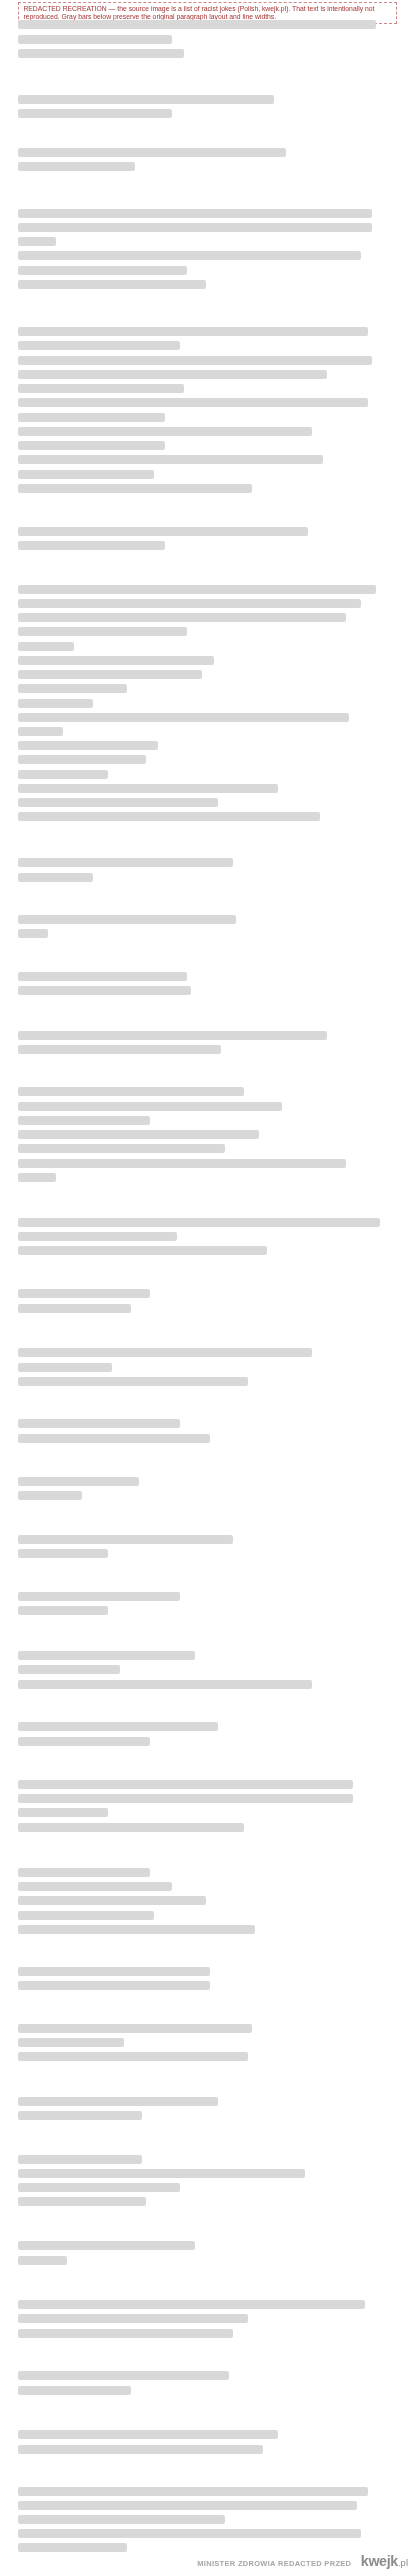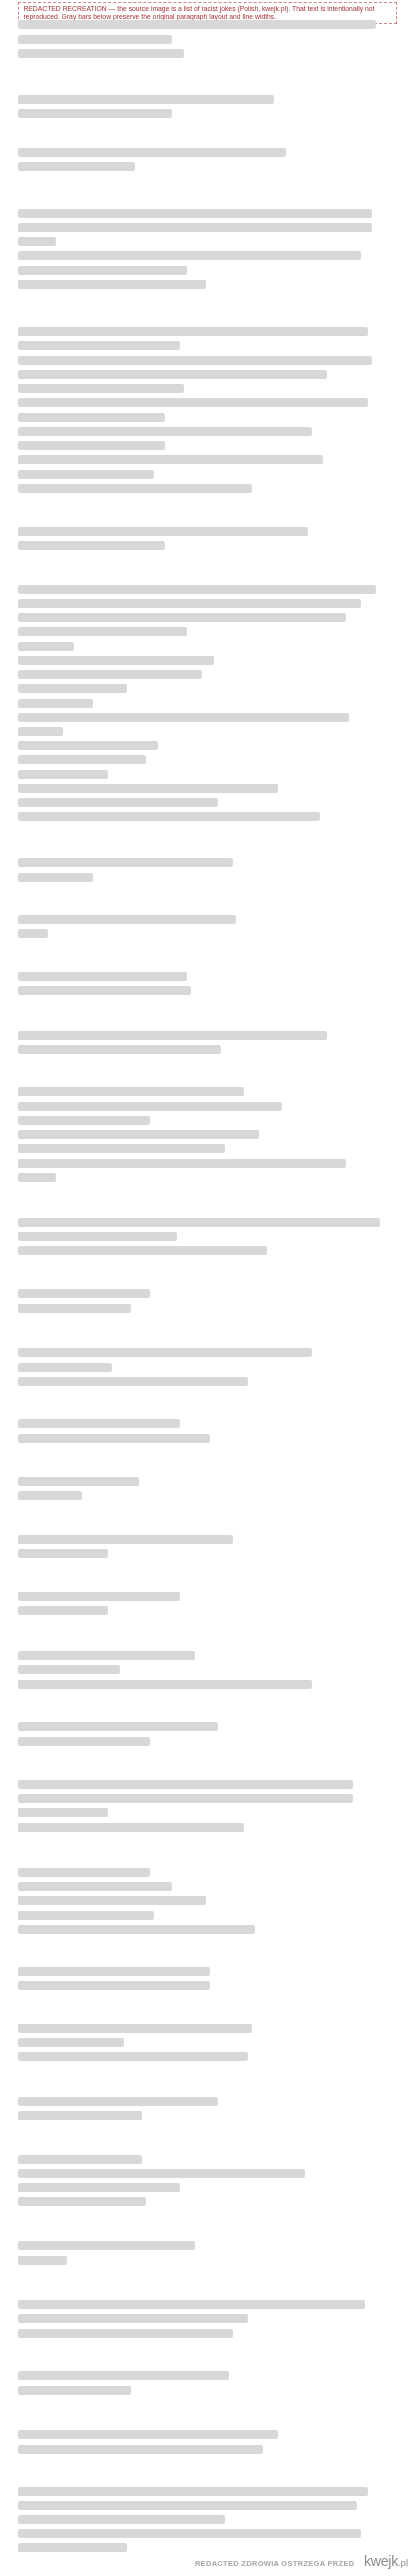--- a/index.html
+++ b/index.html
@@ -41,21 +41,21 @@
     gap: 9.5px;
     padding-right: 5.4px;
   }
   .warn {
     color: #a6a6a6;
     font-size: 7.5px;
     font-weight: bold;
     letter-spacing: 0.3px;
   }
   .brand { color: #8c8c8c; }
-  .brand b { font-size: 14.2px; font-weight: normal; letter-spacing: -0.3px; }
+  .brand b { font-size: 14.2px; font-weight: bold; letter-spacing: -0.3px; }
   .brand .suffix { font-size: 9.5px; font-weight: normal; }
 </style>
 </head>
 <body>
 
 <div class="canvas">
 
   <div class="notice">REDACTED RECREATION — the source image is a list of racist jokes (Polish, kwejk.pl). That text is intentionally not reproduced. Gray bars below preserve the original paragraph layout and line widths.</div>
 
   <div>
@@ -169,18 +169,18 @@
       <div class="bar" style="top: 2430px; left: 18.3px; width: 260px; height: 8.8px; background: rgb(216, 216, 216);"></div>
       <div class="bar" style="top: 2445px; left: 18.3px; width: 245px; height: 8.8px; background: rgb(216, 216, 216);"></div>
       <div class="bar" style="top: 2487px; left: 18.3px; width: 350px; height: 8.8px; background: rgb(216, 216, 216);"></div>
       <div class="bar" style="top: 2501px; left: 18.3px; width: 339px; height: 8.8px; background: rgb(216, 216, 216);"></div>
       <div class="bar" style="top: 2515px; left: 18.3px; width: 207px; height: 8.8px; background: rgb(216, 216, 216);"></div>
       <div class="bar" style="top: 2529px; left: 18.3px; width: 343px; height: 8.8px; background: rgb(216, 216, 216);"></div>
       <div class="bar" style="top: 2543px; left: 18.3px; width: 109px; height: 8.8px; background: rgb(216, 216, 216);"></div>
     </div>
 
   <div class="footer">
-    <span class="warn">REDACTED ZDROWIA OSTRZEGA PRZED</span>
+    <span class="warn">MINISTER ZDROWIA REDACTED PRZED</span>
     <span class="brand"><b>kwejk</b><span class="suffix">.pl</span></span>
   </div>
 
 </div>
 
 
 </body></html>

